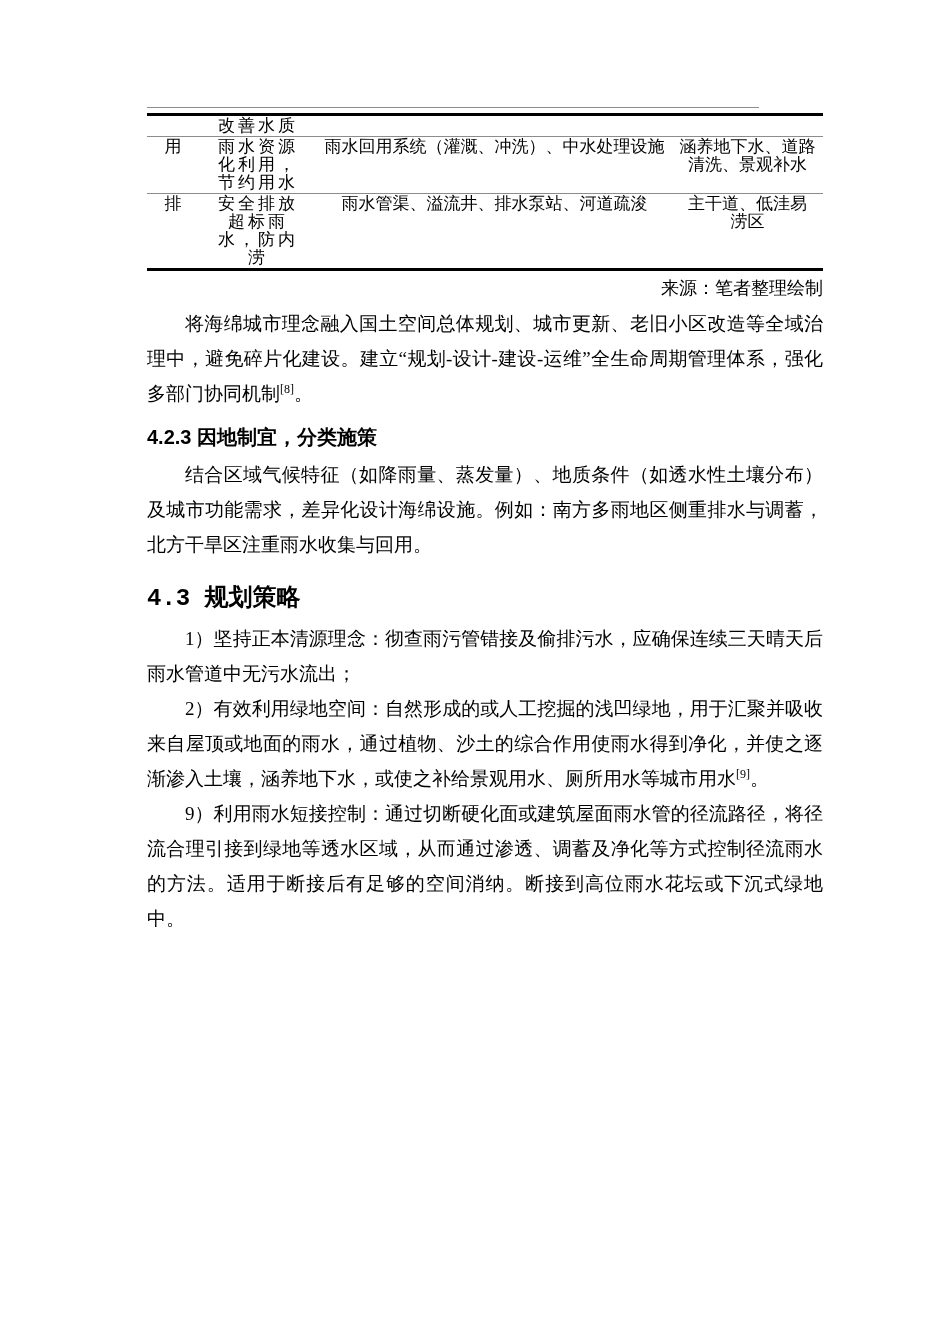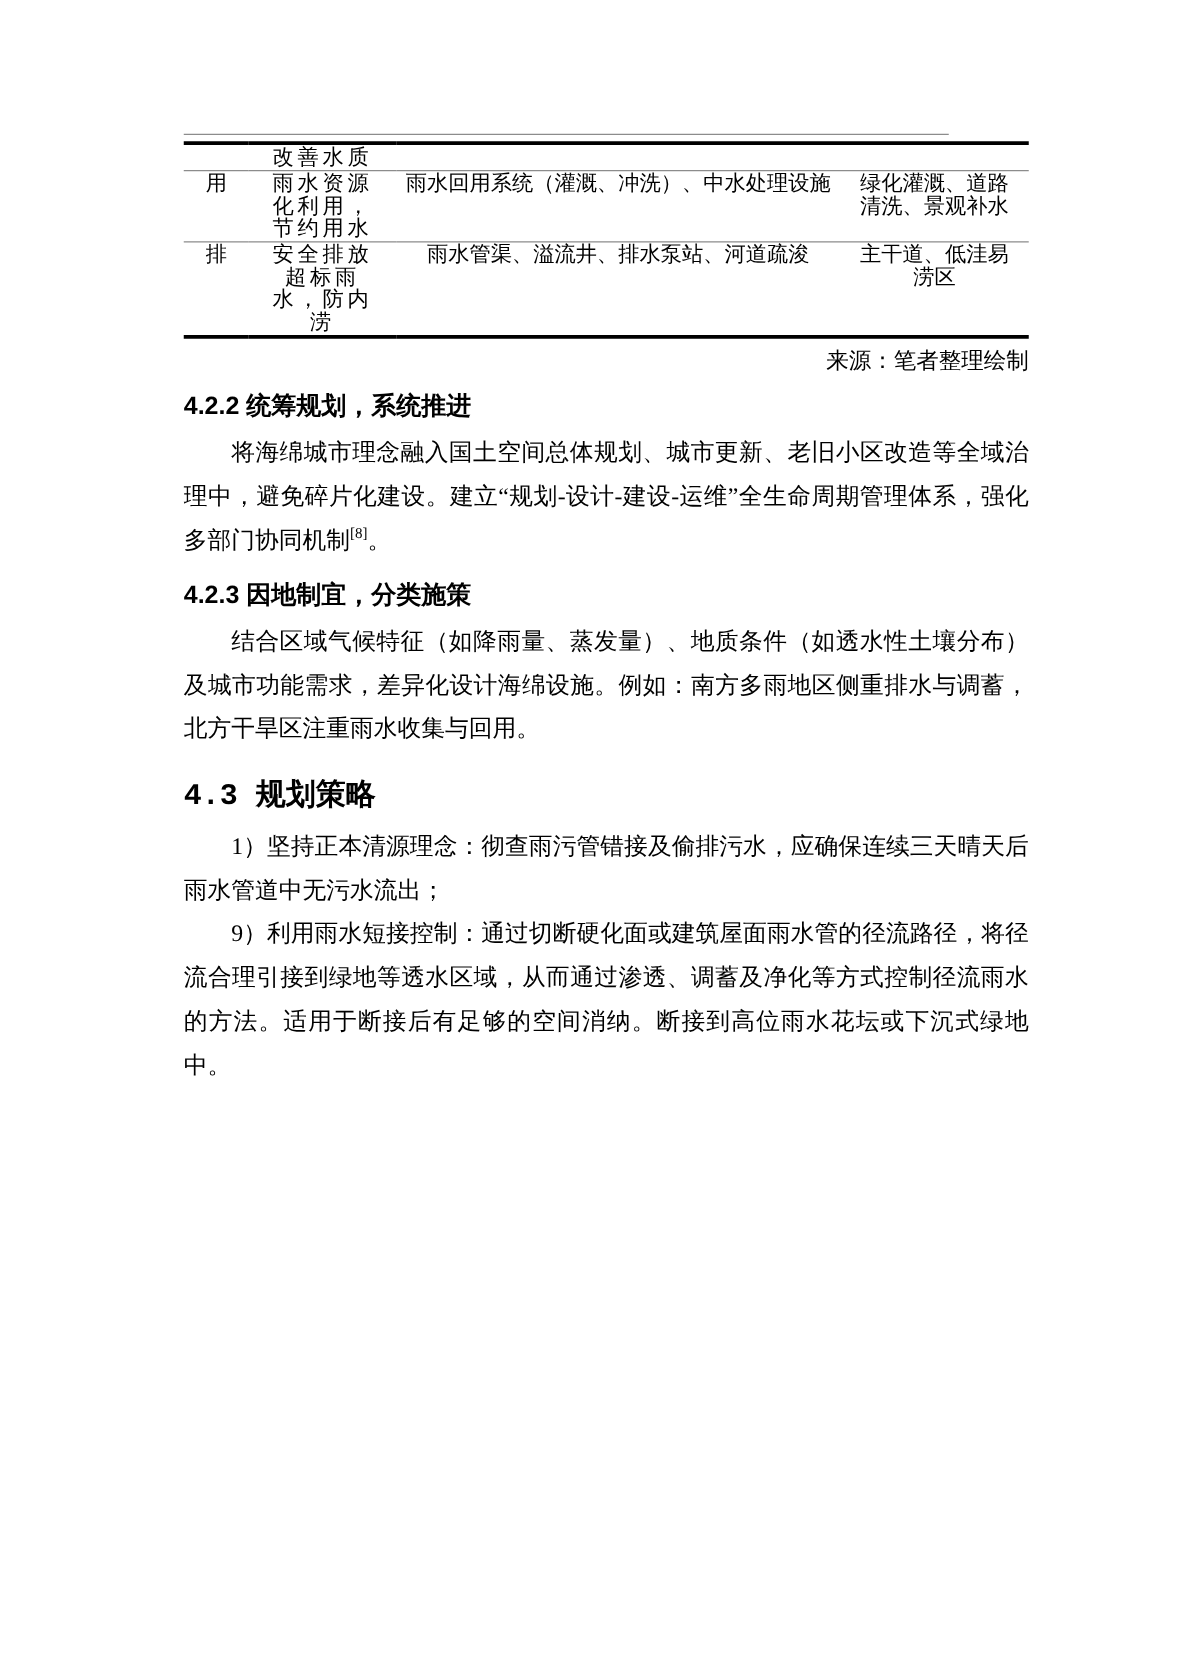--- a/index.html
+++ b/index.html
@@ -103,43 +103,43 @@
           <td class="c2">改善水质</td>
           <td class="c3"></td>
           <td class="c4"></td>
         </tr>
         <tr class="hairline">
           <td class="c1">用</td>
           <td class="c2">雨水资源
 化利用，
 节约用水</td>
           <td class="c3">雨水回用系统（灌溉、冲洗）、中水处理设施</td>
-          <td class="c4">绿化灌溉、道路
+          <td class="c4">涵养地下水、道路
 清洗、景观补水</td>
         </tr>
         <tr>
           <td class="c1">排</td>
           <td class="c2">安全排放
 超标雨
 水，防内
 涝</td>
           <td class="c3">雨水管渠、溢流井、排水泵站、河道疏浚</td>
           <td class="c4-bold">主干道、低洼易
 涝区</td>
         </tr>
       </tbody>
     </table>
 
     <div class="source-note">来源：笔者整理绘制</div>
 
-    <h3 class="sub-heading">4.2.2 统筹规划，系统推进</h3>
     <p class="body-para"><span>将海绵城市理念融入国土空间总体规划、城市更新、老旧小区改造等全域治理中，避免碎片化建设。建立“规划-设计-建设-运维”全生命周期管理体系，强化多部门协同机制</span><sup>[8]</sup><span>。</span></p>
 
     <h3 class="sub-heading">4.2.3 因地制宜，分类施策</h3>
     <p class="body-para"><span>结合区域气候特征（如降雨量、蒸发量）、地质条件（如透水性土壤分布）及城市功能需求，差异化设计海绵设施。例如：南方多雨地区侧重排水与调蓄，北方干旱区注重雨水收集与回用。</span><sup></sup><span></span></p>
 
     <h2 class="sec-heading">4.3 规划策略</h2>
     <p class="body-para"><span>1）坚持正本清源理念：彻查雨污管错接及偷排污水，应确保连续三天晴天后雨水管道中无污水流出；</span><sup></sup><span></span></p>
+    <p class="body-para flow"><span>2）有效利用绿地空间：自然形成的或人工挖掘的浅凹绿地，用于汇聚并吸收来自屋顶或地面的雨水，通过植物、沙土的综合作用使雨水得到净化，并使之逐渐渗入土壤，涵养地下水，或使之补给景观用水、厕所用水等城市用水</span><sup>[9]</sup><span>。</span></p>
     <p class="body-para flow"><span>9）利用雨水短接控制：通过切断硬化面或建筑屋面雨水管的径流路径，将径流合理引接到绿地等透水区域，从而通过渗透、调蓄及净化等方式控制径流雨水的方法。适用于断接后有足够的空间消纳。断接到高位雨水花坛或下沉式绿地中。</span><sup></sup><span></span></p>
 
 
   </div>
 </div>
 
 </body></html>

